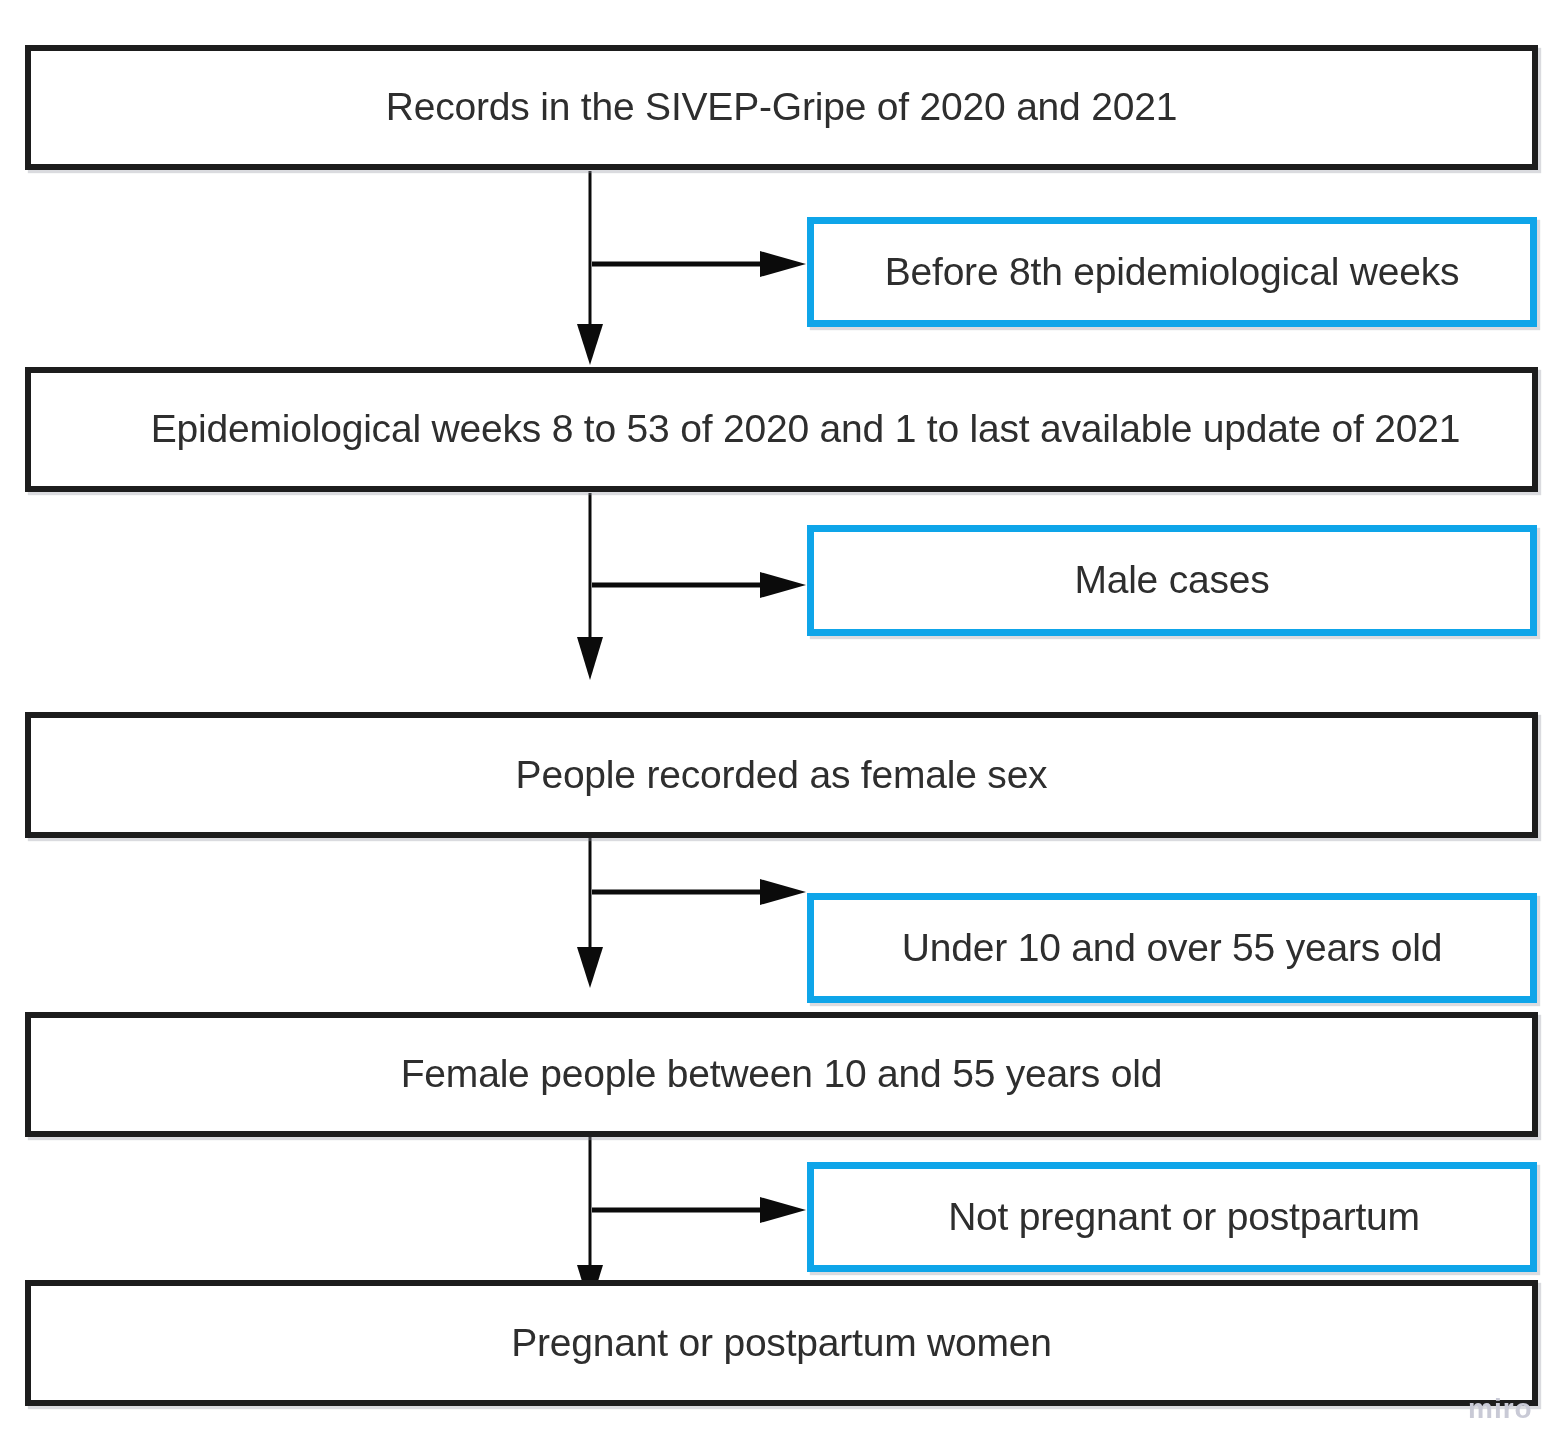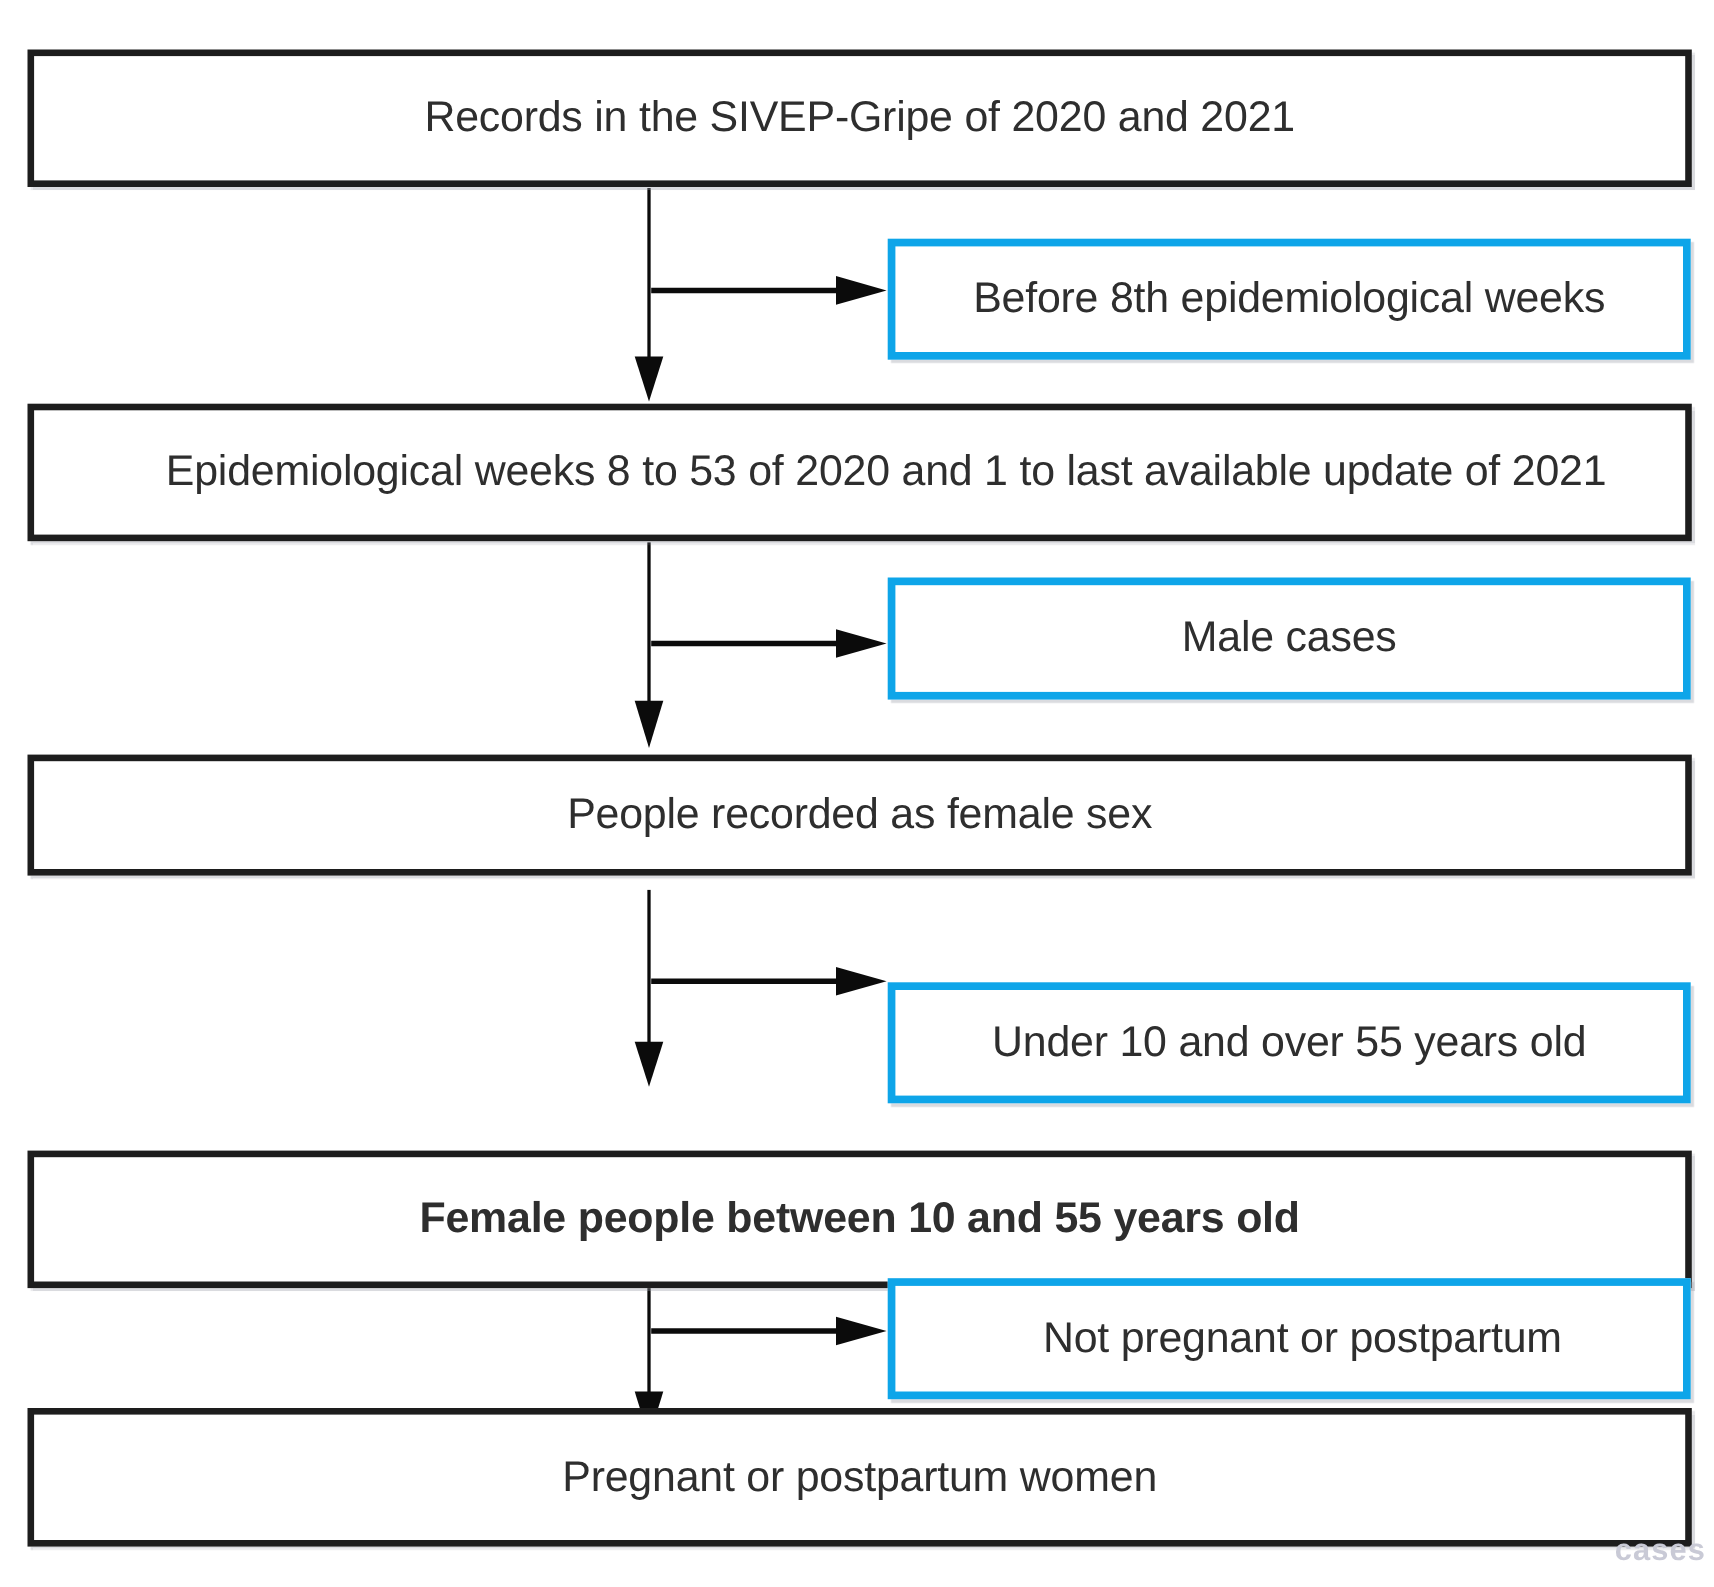--- a/index.html
+++ b/index.html
@@ -44,22 +44,22 @@
     box-shadow: 3px 3px 1px rgba(150, 152, 162, 0.35);
   }
   .excl-box {
     left: 807px;
     width: 730px;
     border: 7px solid #0ea5e9;
     box-shadow: 3px 3px 1px rgba(150, 152, 162, 0.35);
   }
   .mb0 { top: 33px;   height: 125px; }
   .mb1 { top: 355px;  height: 125px; padding-left: 48px; }
-  .mb2 { top: 674px;  height: 110px; justify-content: center; }
-  .mb3 { top: 1034px;  height: 125px; font-weight: bold; }
+  .mb2 { top: 700px;  height: 126px; justify-content: center; }
+  .mb3 { top: 1000px;  height: 125px; }
   .mb4 { top: 1268px; height: 126px; }
   .eb0 { top: 205px;  height: 110px; }
   .eb1 { top: 513px;  height: 111px; }
   .eb2 { top: 881px;  height: 110px; }
   .eb3 { top: 1150px; height: 110px; padding-left: 24px; }
   .label {
     padding: 0 20px;
   }
   .watermark {
     position: absolute;
@@ -146,15 +146,15 @@
   <div class="box excl-box eb1">
     <span class="label">Male cases</span>
   </div>
   <div class="box excl-box eb2">
     <span class="label">Under 10 and over 55 years old</span>
   </div>
   <div class="box excl-box eb3">
     <span class="label">Not pregnant or postpartum</span>
   </div>
 
-  <div class="watermark">cases</div>
+  <div class="watermark">miro</div>
 
 </div>
 
 </body></html>

